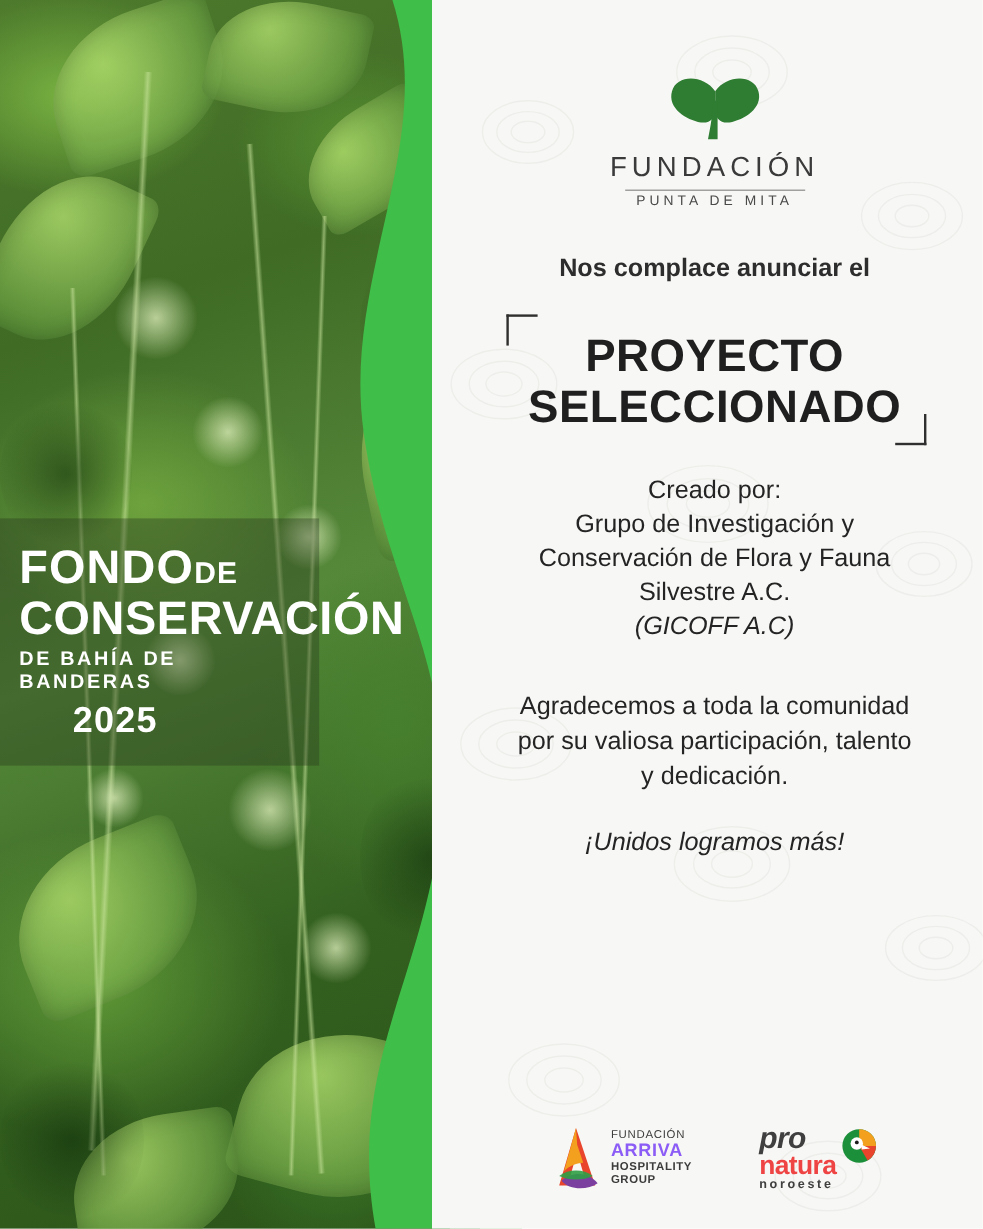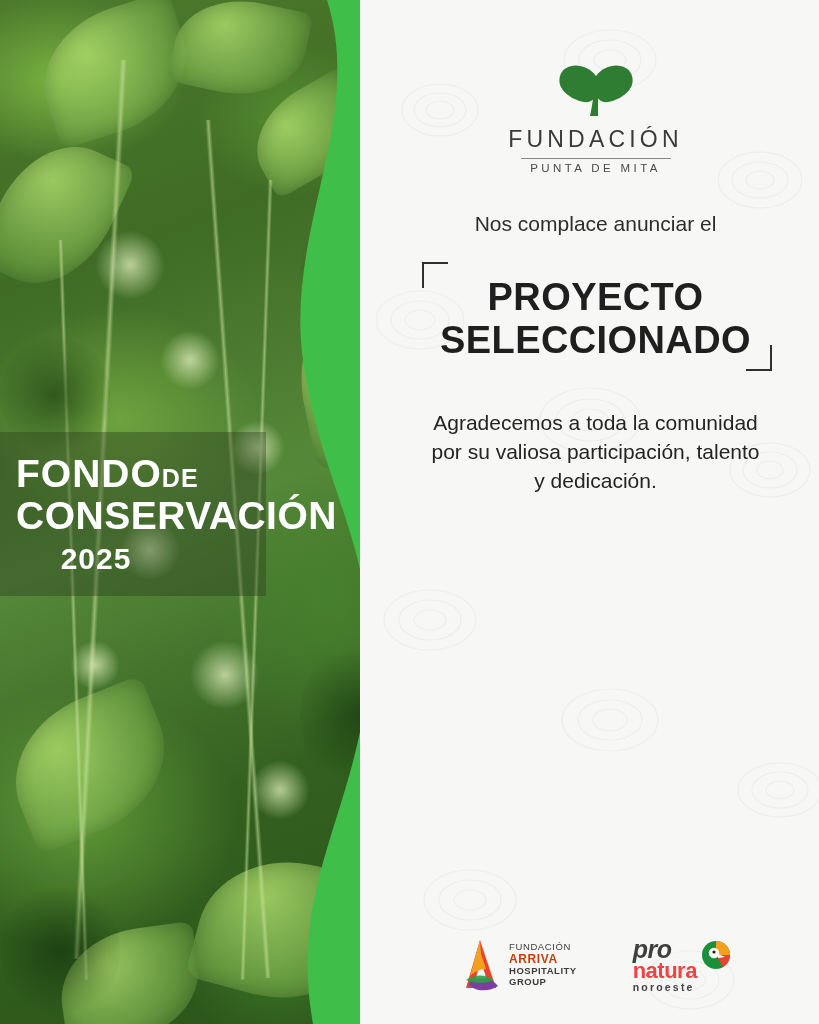--- a/index.html
+++ b/index.html
@@ -93,21 +93,21 @@
     margin-top:6px;
   }
   .fpm-sub {
     font-size:11.5px; letter-spacing:3.4px; color:#4a4a4a; font-weight:400;
     margin-top:3px;
   }
   .fpm-rule { width:150px; height:1px; background:#8a8a8a; margin:5px 0 0 0; }
 
   .intro {
     margin-top:38px;
-    font-size:21px; color:#2d2d2d; font-weight:400;
+    font-size:21px; color:#2d2d2d; font-weight:700;
   }
 
   
   .headline-wrap {
     position:relative;
     margin-top:26px;
     width:400px;
     padding:14px 10px 10px 10px;
   }
   .corner {
@@ -153,21 +153,21 @@
     display:flex;
     align-items:center;
     justify-content:center;
     gap:56px;
     padding-bottom:16px;
   }
   .arriva { display:flex; align-items:center; gap:7px; }
   .arriva-mark { width:42px; height:58px; }
   .arriva-text { text-align:left; line-height:1.12; }
   .arriva-text .l1 { font-size:9.5px; letter-spacing:.6px; color:#3c3c3c; }
-  .arriva-text .l2 { font-size:12px; font-weight:bold; letter-spacing:.6px; color:#c2410c; }
+  .arriva-text .l2 { font-size:15px; font-weight:bold; letter-spacing:.6px; color:#8b5cf6; }
   .arriva-text .l3 { font-size:9.5px; font-weight:bold; letter-spacing:.5px; color:#3c3c3c; }
   .arriva-text .l4 { font-size:9.5px; font-weight:bold; letter-spacing:.5px; color:#3c3c3c; }
 
   .pronatura { display:flex; align-items:flex-start; gap:4px; }
   .pn-text { line-height:.92; text-align:left; }
   .pn-text .p1 { font-size:25px; font-weight:bold; color:#3f3f3f; letter-spacing:-.5px;font-style:italic; }
   .pn-text .p2 { font-size:22px; font-weight:bold; color:#ef4444; letter-spacing:-.5px; }
   .pn-text .p3 { font-size:10.5px; font-weight:bold; color:#3f3f3f; letter-spacing:2.2px; margin-top:2px;}
   .pn-mark { width:30px; height:30px; margin-top:2px; }
 
@@ -218,20 +218,21 @@
     <div class="dark" style="left:0px;   top:330px; width:110px; height:130px;"></div>
     <div class="dark" style="left:300px; top:640px; width:120px; height:150px;"></div>
     <div class="dark" style="left:0px;   top:880px; width:120px; height:140px;"></div>
   </div>
 
   <div class="fondo">
     <div class="l1">
       <span>FONDO</span><span class="small">DE</span>
     </div>
     <div class="l2">CONSERVACIÓN</div>
+    <div class="l3">DE BAHÍA DE BANDERAS</div>
     <div class="l4">2025</div>
   </div>
 
   <svg class="wave" viewBox="0 0 180 1024" preserveAspectRatio="none">
     <path d="M72,0 C110,120 30,230 48,360 C66,490 128,560 112,690 C96,820 34,890 58,1024 L180,1024 L180,0 Z" fill="#3fbf4a"></path>
     <path d="M118,0 C152,130 84,240 100,370 C116,500 170,570 152,700 C134,830 92,900 110,1024 L180,1024 L180,0 Z" fill="#ffffff" opacity="0.0"></path>
     <path d="M128,0 C160,130 96,245 112,372 C128,500 176,572 160,700 C144,828 104,902 120,1024 L180,1024 L180,0 Z" fill="#e9f4e7"></path>
   </svg>
 
   <div class="panel">
@@ -290,23 +291,31 @@
     <div class="intro">Nos complace anunciar el</div>
 
     <div class="headline-wrap">
       <span class="corner tl"></span>
       <span class="corner br"></span>
       <div class="headline">PROYECTO</div>
       <div class="headline">SELECCIONADO</div>
     </div>
 
 
+    <div class="created">
+      <div>Creado por:</div>
+      <div>Grupo de Investigación y</div>
+      <div>Conservación de Flora y Fauna</div>
+      <div>Silvestre A.C.</div>
+      <div class="acronym">(GICOFF A.C)</div>
+    </div>
 
     <div class="thanks">Agradecemos a toda la comunidad por su valiosa participación, talento y dedicación.</div>
 
+    <div class="slogan">¡Unidos logramos más!</div>
 
     <div class="footer">
 
       <div class="arriva">
         <svg class="arriva-mark" viewBox="0 0 42 58">
           <path d="M20 4 L6 52 L13 52 L21 24 L29 52 L36 52 Z" fill="#e8452c"></path>
           <path d="M20 4 L10 40 C14 36 20 33 26 33 L21 18 Z" fill="#f2a01e"></path>
           <path d="M8 48 C16 40 30 40 38 50 C30 56 14 56 8 48 Z" fill="#7b3fa0"></path>
           <path d="M6 44 C14 38 26 38 34 44 C26 48 14 48 6 44 Z" fill="#2f9e45" opacity=".9"></path>
         </svg>

